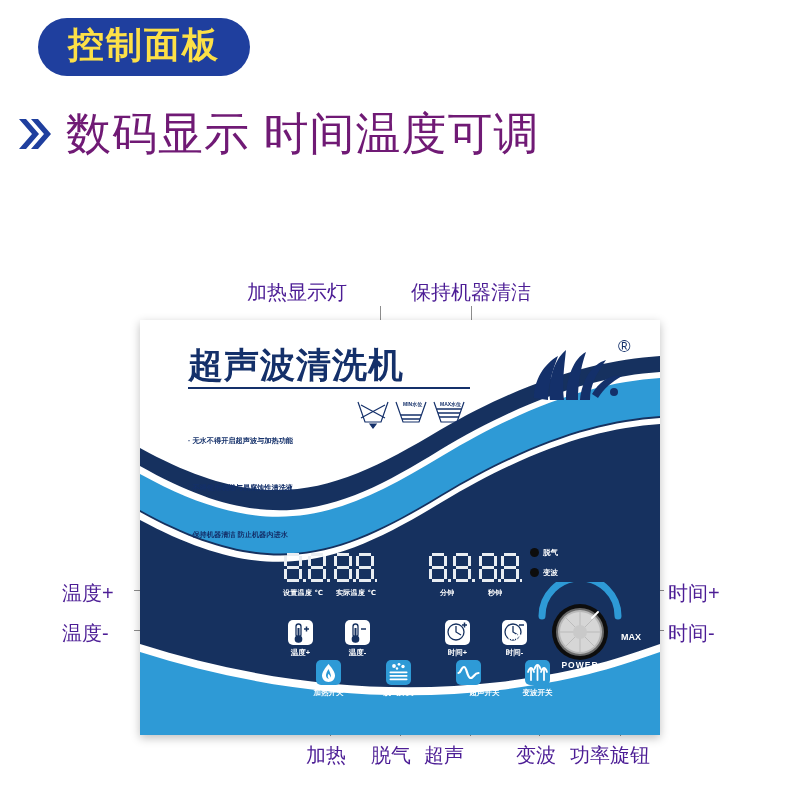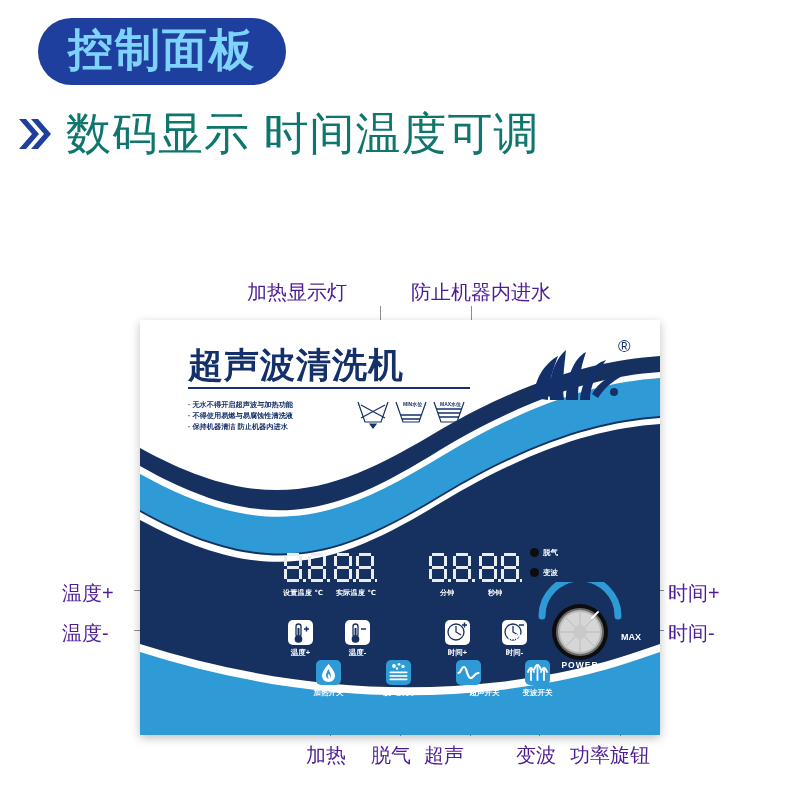--- a/index.html
+++ b/index.html
@@ -9,28 +9,28 @@
     overflow:hidden;position:relative;
   }
   
   #header{position:absolute;left:0;top:0;width:800px;height:250px;}
   #title-badge{
     position:absolute;left:38px;top:18px;
     background:#1f3f9e;border-radius:34px;
     padding:9px 30px 13px 30px;
   }
   #title-badge span{
-    color:#7dd3fc;font-size:45px;font-weight:bold;letter-spacing:2px;
+    color:#fde047;font-size:36px;font-weight:bold;letter-spacing:2px;
     line-height:1;white-space:nowrap;
   }
   .bullet-row{position:absolute;left:18px;display:flex;align-items:center;gap:14px;}
   .bullet-row.r1{top:104px;}
   .bullet-row.r2{top:176px;}
   .chev{display:block;width:34px;height:40px;flex:none;}
-  .bullet-text{font-size:45px;color:#0f766e;white-space:nowrap;letter-spacing:1px;}
+  .bullet-text{font-size:45px;color:#701a75;white-space:nowrap;letter-spacing:1px;}
   
   .callout{position:absolute;color:#4c1d95;font-size:20px;white-space:nowrap;}
   .callout-line{position:absolute;background:#8d8d8d;}
   .vline{width:1.4px;}
   .hline{height:1.4px;}
   .dot{position:absolute;width:9px;height:9px;border-radius:50%;background:#8d8d8d;}
   
   #panel{
     position:absolute;left:140px;top:320px;width:520px;height:415px;
     background:#3b82f6;overflow:hidden;
@@ -41,20 +41,21 @@
   #prod-title{
     position:absolute;left:48px;top:22px;
     font-size:35px;font-weight:bold;color:#14306a;letter-spacing:1px;
     white-space:nowrap;
   }
   #title-rule{position:absolute;left:48px;top:67px;width:282px;height:2px;background:#14306a;}
   #warnings{position:absolute;left:48px;top:79px;}
   .warn{
     font-size:7.2px;color:#14306a;font-weight:bold;white-space:nowrap;
     line-height:1.55;
+    margin-top:36px;
   }
   .warn i{font-style:normal;}
   #tank-icons{position:absolute;left:215px;top:76px;}
   #logo-wrap{position:absolute;left:378px;top:14px;width:120px;height:92px;}
   #logo-name{
     position:absolute;left:378px;top:82px;width:120px;text-align:center;
     font-size:18px;font-weight:bold;color:#14306a;letter-spacing:7px;
     text-indent:7px;
   }
   
@@ -97,21 +98,21 @@
     </svg>
     <span class="bullet-text">数码显示 时间温度可调</span>
   </div>
 
 
 </div>
 
 <div id="callouts">
 
   <span class="callout" style="left:247px;top:279px;">加热显示灯</span>
-  <span class="callout" style="left:411px;top:279px;">防止机器内进水</span>
+  <span class="callout" style="left:411px;top:279px;">保持机器清洁</span>
   <div class="callout-line vline" style="left:380px;top:306px;height:283px;"></div>
   <div class="callout-line vline" style="left:471px;top:306px;height:273px;"></div>
 
   <span class="callout" style="left:62px;top:580px;">温度+</span>
   <span class="callout" style="left:62px;top:620px;">温度-</span>
   <div class="callout-line hline" style="left:134px;top:590px;width:170px;"></div>
   <div class="callout-line hline" style="left:134px;top:630px;width:150px;"></div>
 
   <span class="callout" style="left:668px;top:580px;">时间+</span>
   <span class="callout" style="left:668px;top:620px;">时间-</span>

